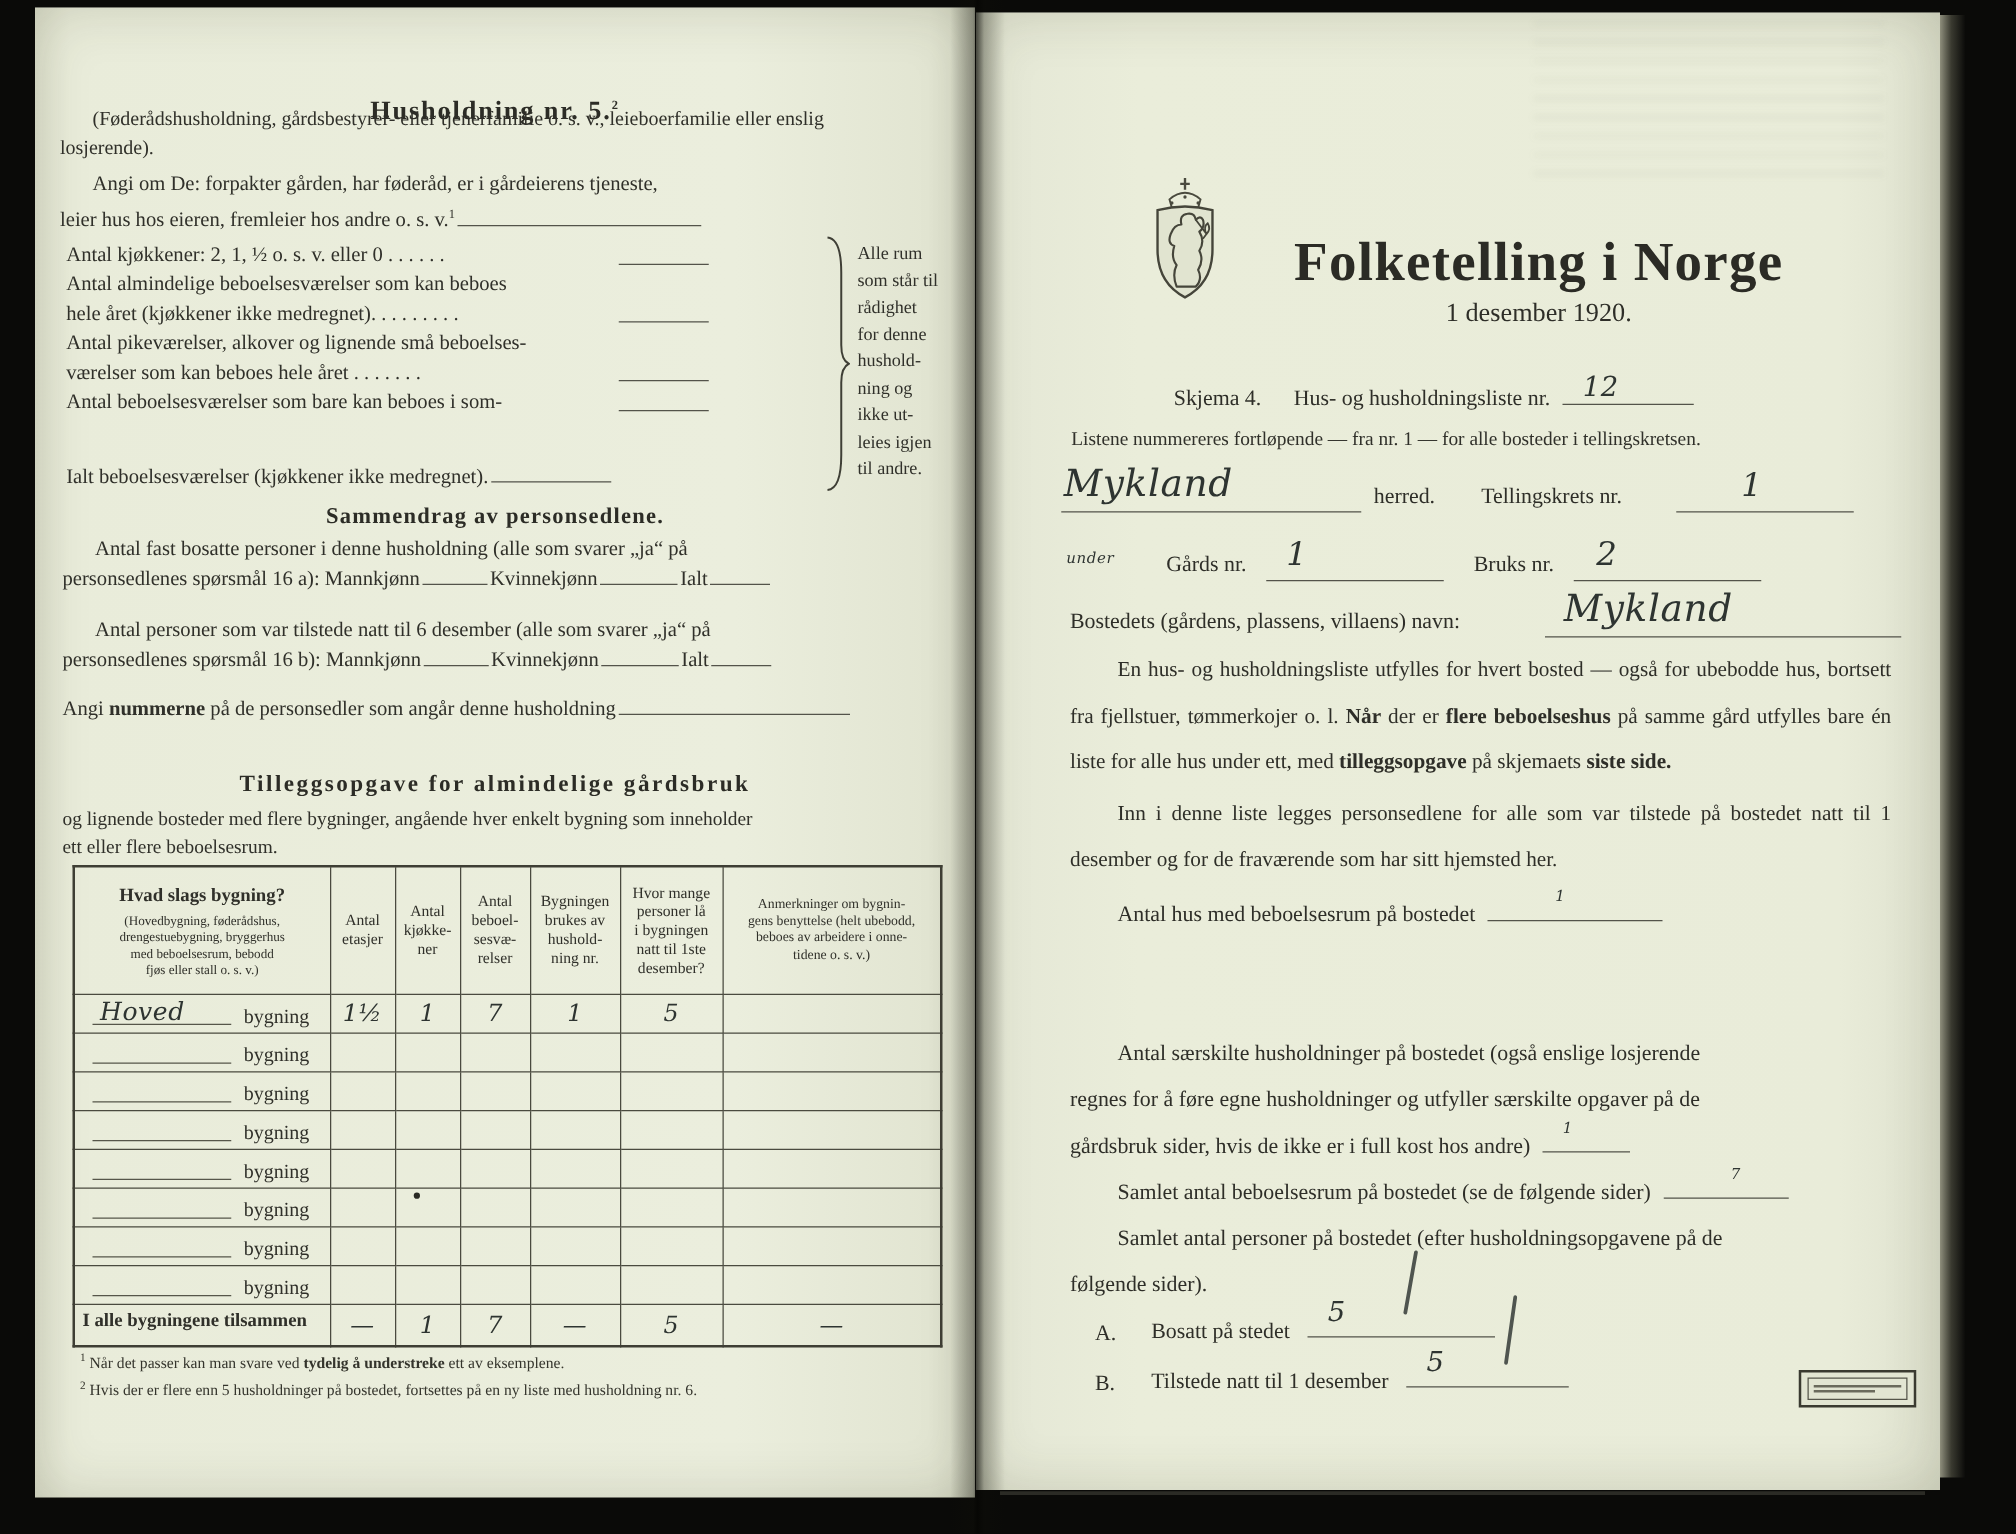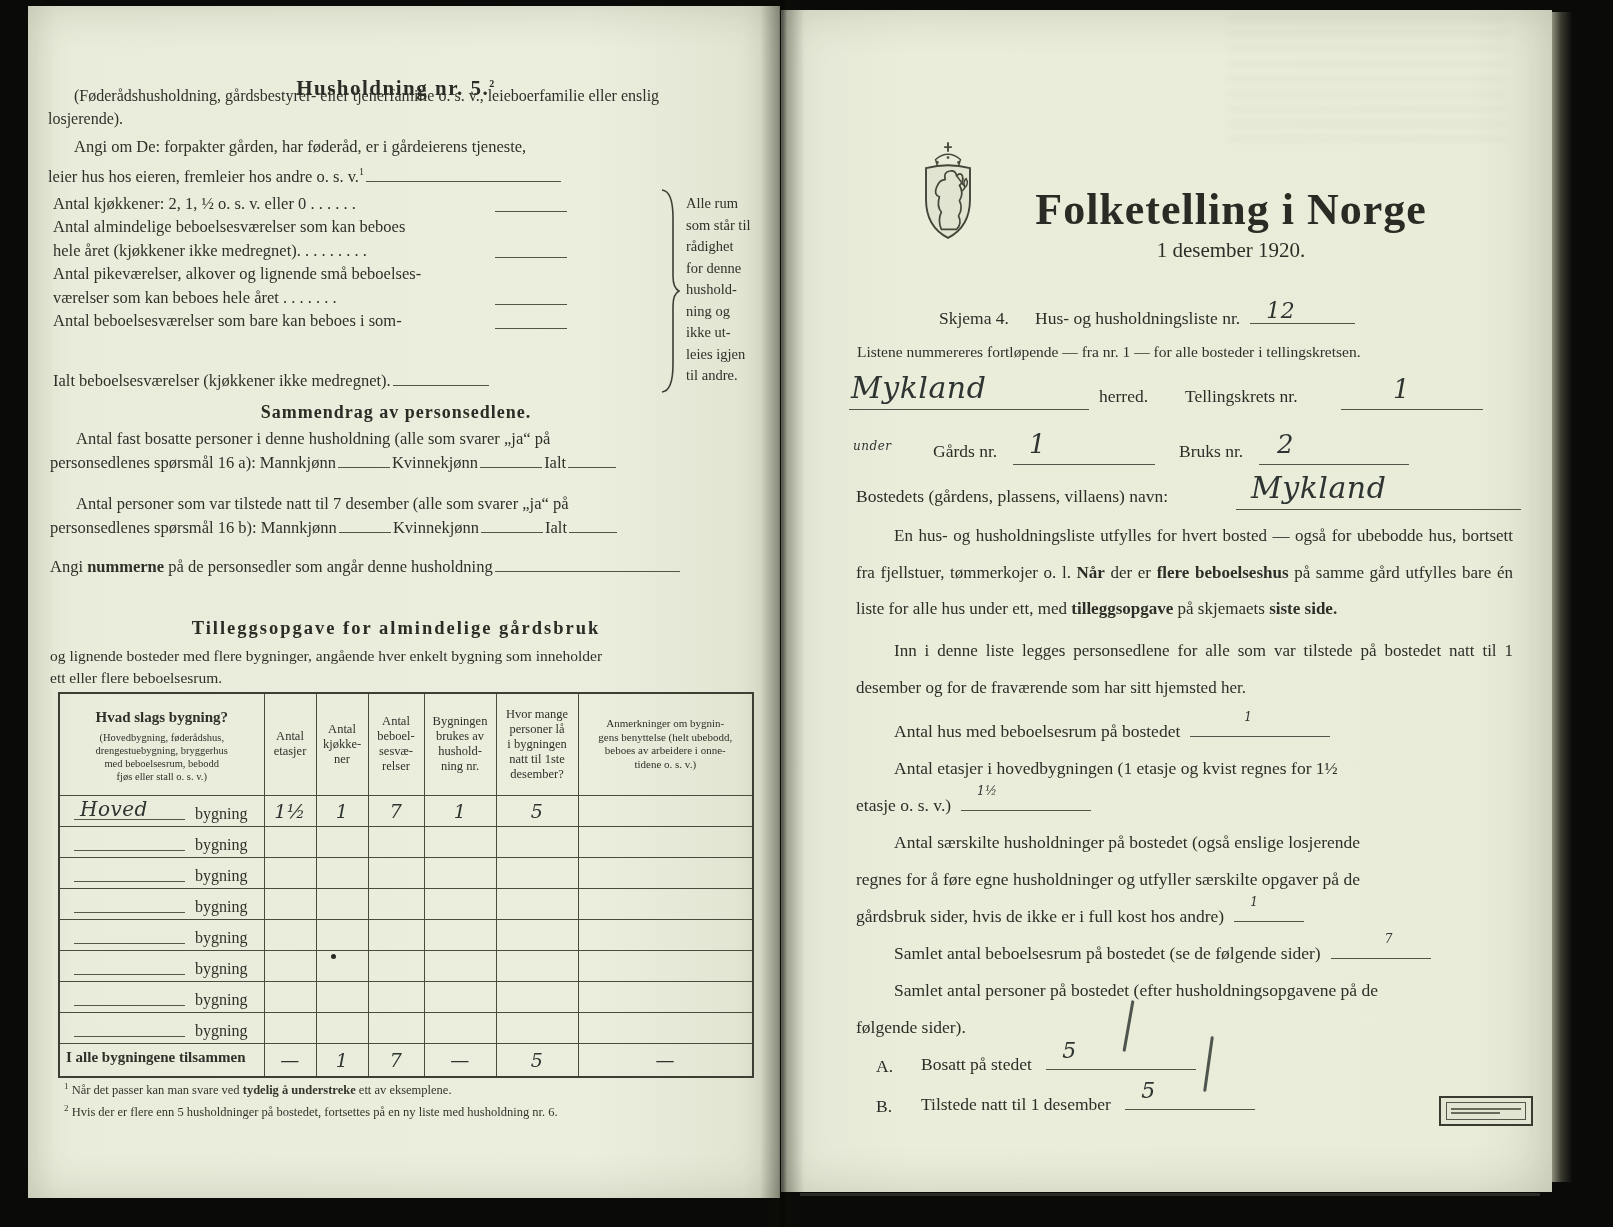--- a/index.html
+++ b/index.html
@@ -152,21 +152,21 @@
 til andre.</div>
 
     <div class="lp-h2">Sammendrag av personsedlene.</div>
 
     <div class="lp-para" style="top:421px">
       <div class="ind">Antal fast bosatte personer i denne husholdning (alle som svarer „ja“ på</div>
       <div><span>personsedlenes spørsmål 16 a): Mannkjønn</span><span class="ub w52"></span><span>Kvinnekjønn</span><span class="ub w62"></span><span>Ialt</span><span class="ub w48"></span></div>
     </div>
 
     <div class="lp-para" style="top:486px">
-      <div class="ind">Antal personer som var tilstede natt til 7 desember (alle som svarer „ja“ på</div>
+      <div class="ind">Antal personer som var tilstede natt til 6 desember (alle som svarer „ja“ på</div>
       <div><span>personsedlenes spørsmål 16 b): Mannkjønn</span><span class="ub w52"></span><span>Kvinnekjønn</span><span class="ub w62"></span><span>Ialt</span><span class="ub w48"></span></div>
     </div>
 
     <div class="lp-para" style="top:549px"><span>Angi </span><b>nummerne</b><span> på de personsedler som angår denne husholdning</span><span class="ub w185"></span></div>
 
     <div class="lp-h3">Tilleggsopgave for almindelige gårdsbruk</div>
     <div class="lp-sub">
       <div>og lignende bosteder med flere bygninger, angående hver enkelt bygning som inneholder</div>
       <div>ett eller flere beboelsesrum.</div>
     </div>
@@ -397,24 +397,20 @@
       <span class="ub-pos" style="left:455px;width:285px;"></span>
       <span class="hand h30 pos" style="left:470px;top:-14px;">Mykland</span>
     </div>
 
     <div class="rp-para" style="top:508px;"><span>En hus- og husholdningsliste utfylles for hvert bosted — også for ubebodde hus, bortsett fra fjellstuer, tømmerkojer o. l. </span><b>Når</b><span> der er </span><b>flere beboelseshus</b><span> på samme gård utfylles bare én liste for alle hus under ett, med </span><b>tilleggsopgave</b><span> på skjemaets </span><b>siste side.</b></div>
 
     <div class="rp-para" style="top:623px;">Inn i denne liste legges personsedlene for alle som var tilstede på bostedet natt til 1 desember og for de fraværende som har sitt hjemsted her.</div>
 
     <div class="rp-q ti" style="top:703px;"><span>Antal hus med beboelsesrum på bostedet</span><span class="wi qw140"><span class="hand h20">1</span></span></div>
 
-    <div class="rp-q" style="top:740px;">
-      <div class="ti">Antal etasjer i hovedbygningen (1 etasje og kvist regnes for 1½</div>
-      <div><span>etasje o. s. v.)</span><span class="wi qw130"><span class="hand h20">1½</span></span></div>
-    </div>
 
     <div class="rp-q" style="top:814px;">
       <div class="ti">Antal særskilte husholdninger på bostedet (også enslige losjerende</div>
       <div>regnes for å føre egne husholdninger og utfyller særskilte opgaver på de</div>
       <div><span>gårdsbruk sider, hvis de ikke er i full kost hos andre)</span><span class="wi qw70"><span class="hand h20">1</span></span></div>
     </div>
 
     <div class="rp-q ti" style="top:925px;"><span>Samlet antal beboelsesrum på bostedet (se de følgende sider)</span><span class="wi qw100"><span class="hand h20">7</span></span></div>
 
     <div class="rp-q" style="top:962px;">

